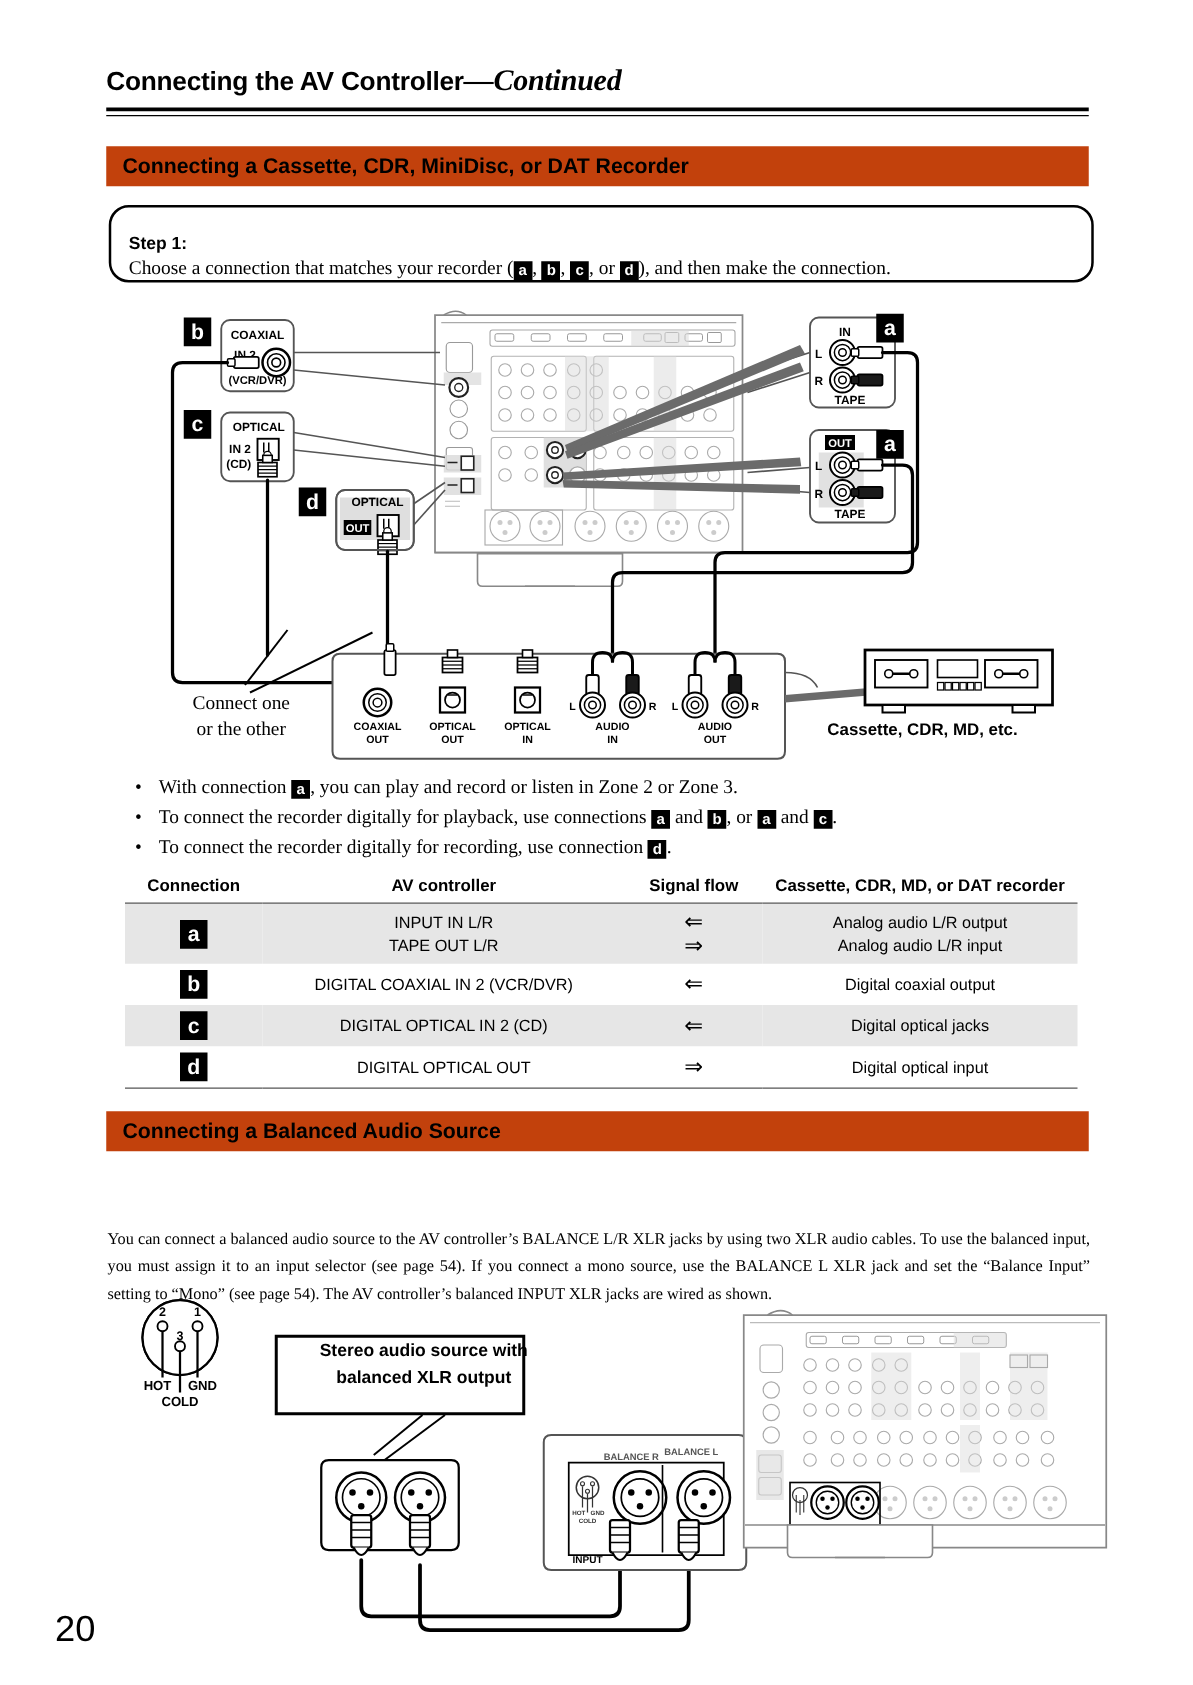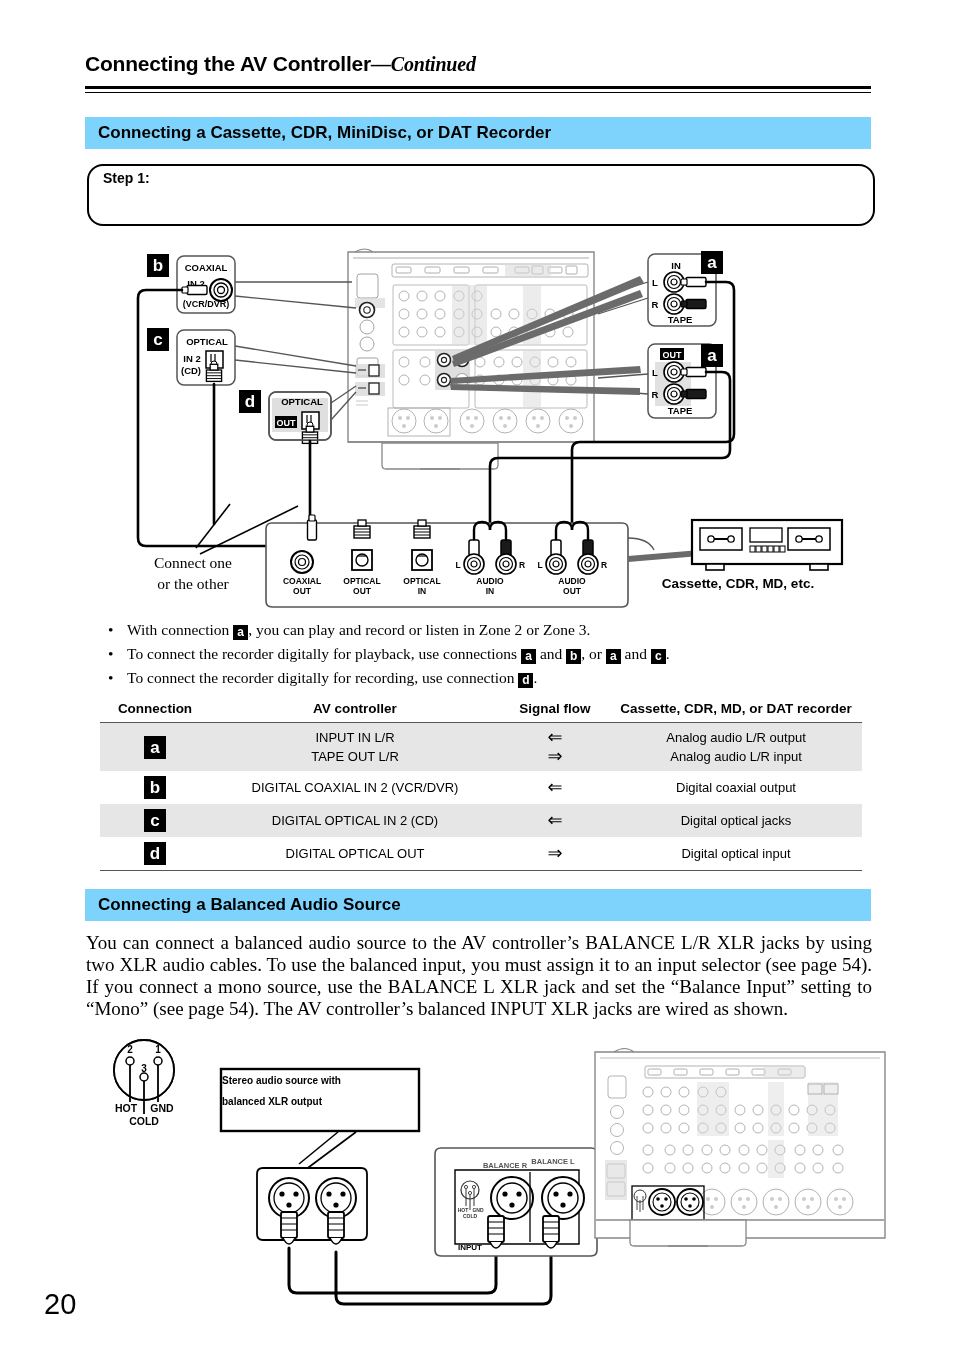--- a/index.html
+++ b/index.html
@@ -27,21 +27,21 @@
     margin: 0;
     font-family: "Liberation Sans", sans-serif;
     font-size: 21px;
     font-weight: bold;
     letter-spacing: -0.2px;
   }
   .page-header h1 .cont {
     font-family: "Liberation Serif", serif;
     font-style: italic;
     font-weight: bold;
-    font-size: 20px;
+    font-size: 24px;
   }
   .rule-thick {
     position: absolute;
     left: 85px;
     top: 86px;
     width: 786px;
     height: 3px;
     background: #000;
   }
   .rule-thin {
@@ -51,42 +51,42 @@
     width: 786px;
     height: 1px;
     background: #000;
   }
 
   
   .section-bar {
     position: absolute;
     left: 85px;
     width: 786px;
-    background: #7dd3fc;
+    background: #c2410c;
     font-family: "Liberation Sans", sans-serif;
     font-weight: bold;
     font-size: 17px;
     line-height: 28px;
     padding: 2px 0 2px 13px;
     box-sizing: border-box;
   }
   #section-bar-1 { top: 117px; }
   #section-bar-2 { top: 889px; }
 
   
   .step-box {
     position: absolute;
     left: 87px;
     top: 164px;
     width: 788px;
     height: 62px;
     border: 2.5px solid #000;
     border-radius: 16px;
     box-sizing: border-box;
-    padding: 4px 14px;
+    padding: 20px 14px;
   }
   .step-title {
     font-family: "Liberation Sans", sans-serif;
     font-weight: bold;
     font-size: 14px;
     margin-bottom: 3px;
   }
   .step-text {
     font-size: 15.5px;
     line-height: 19px;
@@ -174,23 +174,23 @@
   .col-av    { width: 290px; margin-top: 16px; }
   .col-flow  { width: 110px; }
   .col-rec   { width: 252px; }
   .arrow { font-size: 18px; line-height: 19px; }
   .two-line { line-height: 19px; }
 
   
   .balanced-text {
     position: absolute;
     left: 86px;
-    top: 932px;
+    top: 980px;
     width: 786px;
-    font-size: 19px;
+    font-size: 13px;
     line-height: 22px;
     text-align: justify;
   }
 
   
   .page-number {
     position: absolute;
     left: 44px;
     top: 1288px;
     font-family: "Liberation Sans", sans-serif;
@@ -209,20 +209,21 @@
 <div class="page-header">
   <h1><span>Connecting the AV Controller</span><span class="cont">—Continued</span></h1>
 </div>
 <div class="rule-thick"></div>
 <div class="rule-thin"></div>
 
 <div class="section-bar" id="section-bar-1">Connecting a Cassette, CDR, MiniDisc, or DAT Recorder</div>
 
 <div class="step-box">
   <div class="step-title">Step 1:</div>
+  <div class="step-text"><span>Choose a connection that matches your recorder (</span><span class="chip">a</span><span>, </span><span class="chip">b</span><span>, </span><span class="chip">c</span><span>, or </span><span class="chip">d</span><span>), and then make the connection.</span></div>
 </div>
 
 <div class="diagram">
 <svg width="954" height="380" viewBox="0 0 954 380" style="position:absolute;left:0;top:238px;">
   <defs>
     <g id="rca-white">
       <rect x="0" y="-4.5" width="20" height="9" rx="1.5" fill="#fff" stroke="#000" stroke-width="1.4"></rect>
       <rect x="-5" y="-3" width="6" height="6" rx="1" fill="#fff" stroke="#000" stroke-width="1.2"></rect>
     </g>
     <g id="rca-black">
@@ -909,19 +910,19 @@
     <g transform="translate(640,182)">
       <circle cx="0" cy="-6" r="6" fill="#fff" stroke="#333" stroke-width="1"></circle>
       <path d="M-3 -6 V8 M3 -6 V8 M0 -2 V10" stroke="#333" stroke-width="0.9"></path>
     </g>
     <path d="M596 200 h288" stroke="#888" stroke-width="1.3"></path>
     <path d="M630 200 h116 v22 q0 4 -4 4 h-108 q-4 0 -4 -4 z" fill="#fff" stroke="#888" stroke-width="1.3"></path>
     <path d="M668 226 h40" stroke="#888" stroke-width="1.3"></path>
   </g>
 </svg>
 
-<div style="position:absolute;left:222px;top:1070px;width:234px;text-align:left;font-family:'Liberation Sans',sans-serif;font-weight:bold;font-size:10px;line-height:21px;">
+<div style="position:absolute;left:222px;top:1070px;width:234px;text-align:center;font-family:'Liberation Sans',sans-serif;font-weight:bold;font-size:14px;line-height:21px;">
   <div>Stereo audio source with</div>
   <div>balanced XLR output</div>
 </div>
 </div>
 
 <div class="page-number">20</div>
 
 </body></html>

